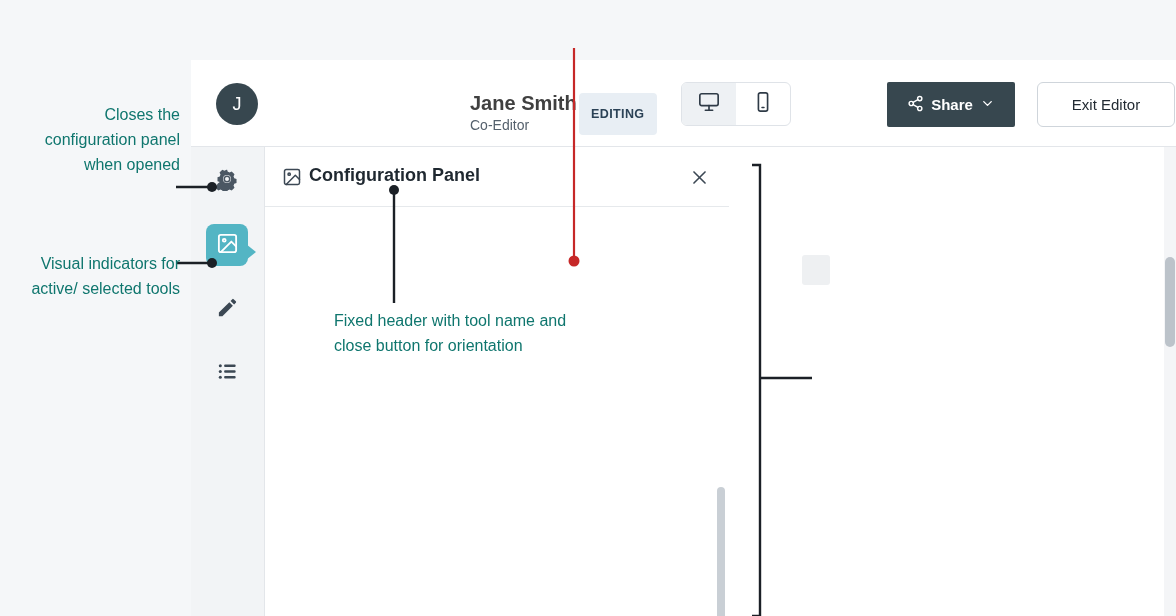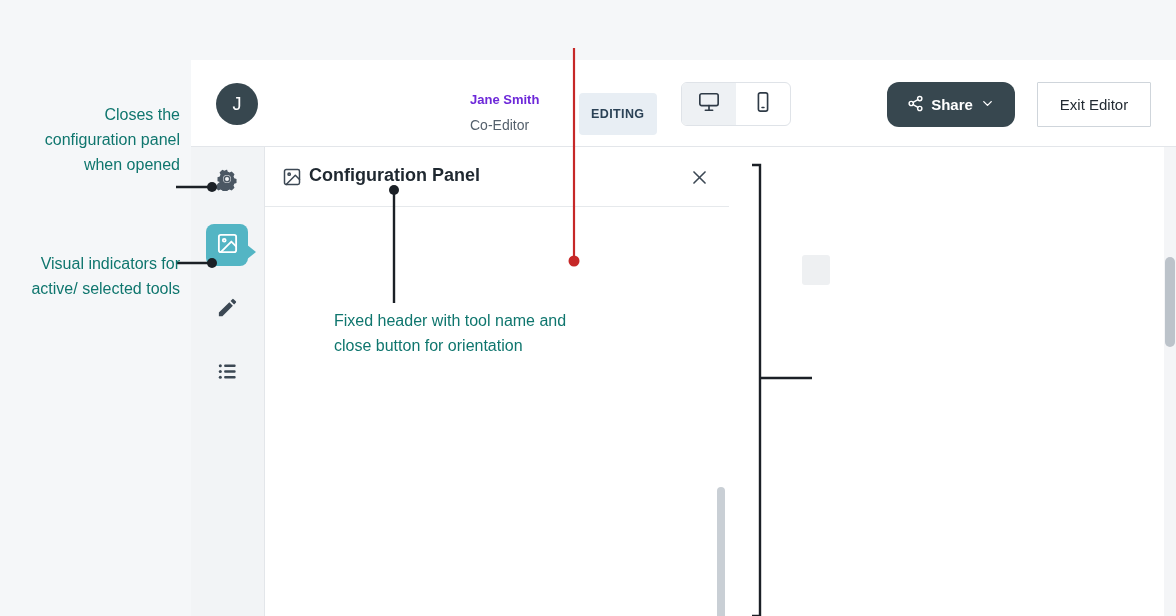--- a/index.html
+++ b/index.html
@@ -50,23 +50,23 @@
     width: 42px; height: 42px;
     border-radius: 50%;
     background: #37474f;
     color: #fff;
     font-size: 18px;
     display: flex; align-items: center; justify-content: center;
   }
   .user-name {
     position: absolute;
     left: 279px; top: 32px;
-    font-size: 13px;
-    font-weight: bold;
-    color: #6d28d9;
+    font-size: 20px;
+    font-weight: bold;
+    color: #404040;
   }
   .user-role {
     position: absolute;
     left: 279px; top: 57px;
     font-size: 14px;
     color: #55616d;
   }
   .editing-badge {
     position: absolute;
     left: 388px; top: 33px;
@@ -92,34 +92,34 @@
     width: 55px; height: 42px;
     display: flex; align-items: center; justify-content: center;
   }
   .viewmode-btn.active { background: #eef1f4; border-radius: 5px 0 0 5px; }
 
   .share-button {
     position: absolute;
     left: 696px; top: 22px;
     width: 128px; height: 45px;
     background: #37474f;
-    border-radius: 12px;
+    border-radius: 2px;
     color: #ffffff;
     display: flex; align-items: center; justify-content: center;
     gap: 7px;
     font-size: 15px;
     font-weight: bold;
   }
   .exit-button {
     position: absolute;
     left: 846px; top: 22px;
-    width: 114px; height: 45px;
+    width: 138px; height: 45px;
     background: #ffffff;
     border: 1px solid #cfd5db;
-    border-radius: 1px;
+    border-radius: 6px;
     color: #232b33;
     display: flex; align-items: center; justify-content: center;
     font-size: 15px;
   }
 
   
   .tool-rail {
     position: absolute;
     left: 0; top: 87px;
     width: 74px; height: 469px;

